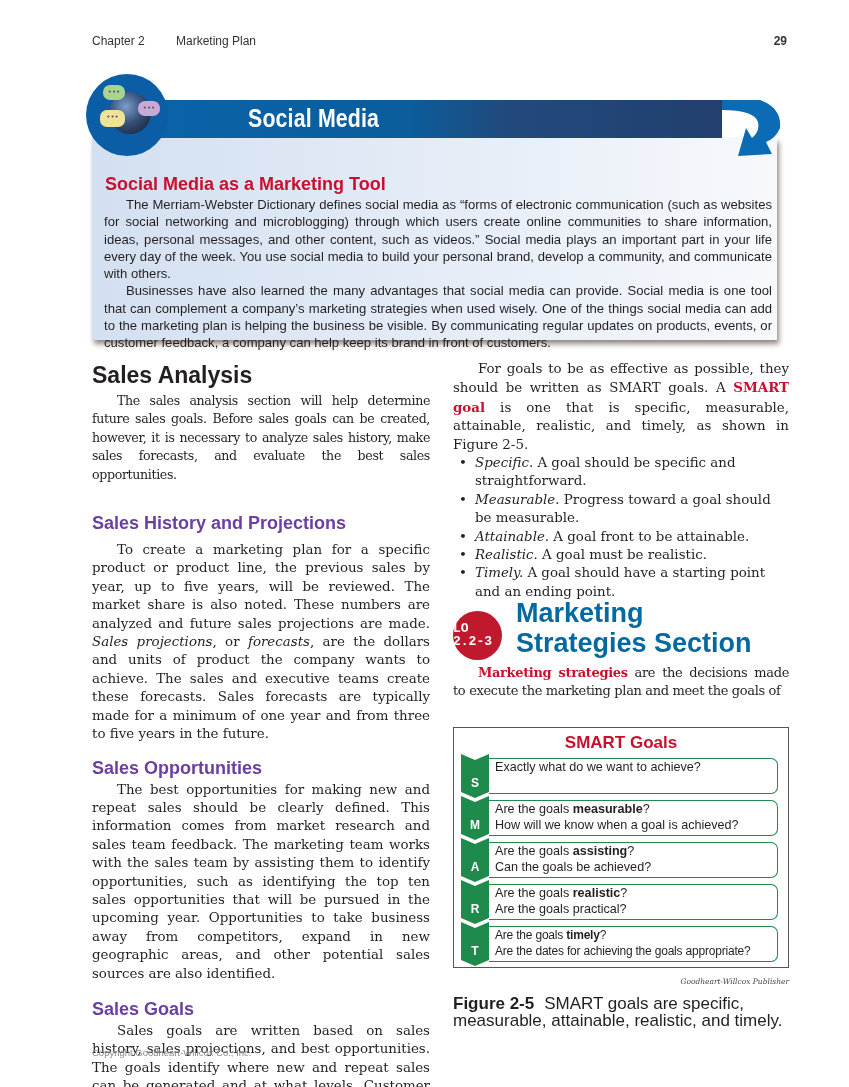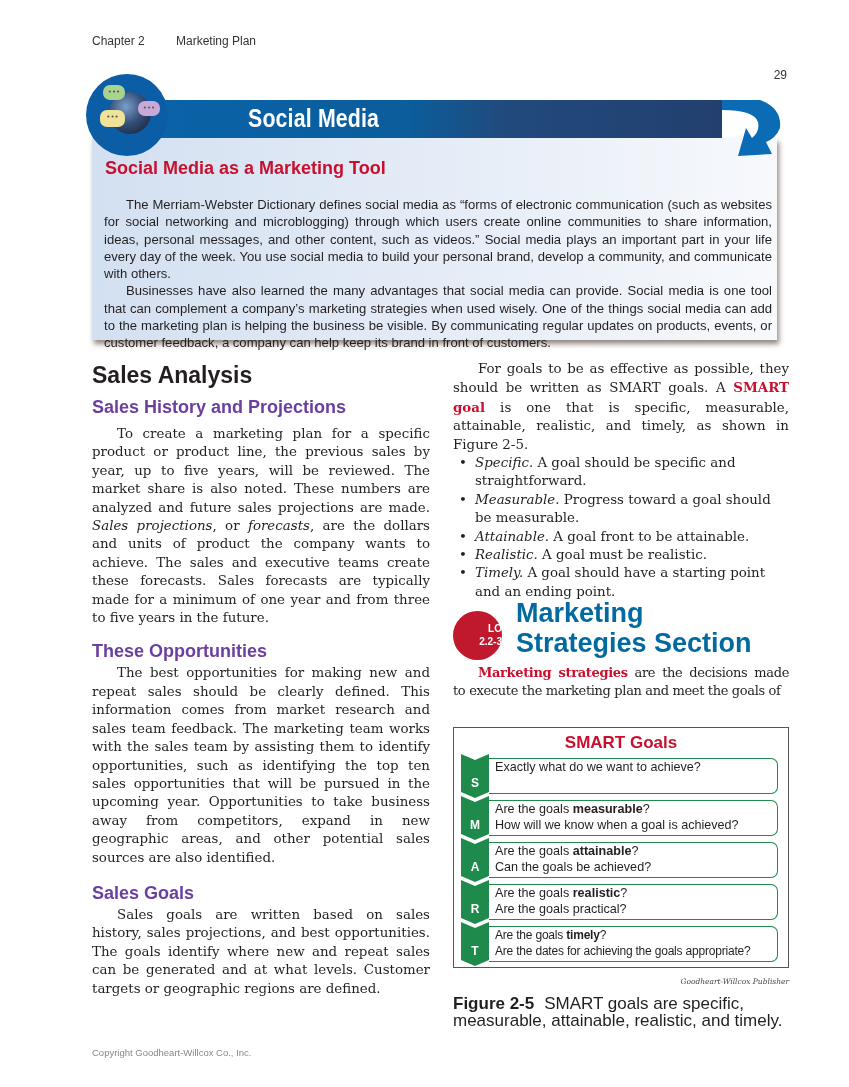--- a/index.html
+++ b/index.html
@@ -3,21 +3,21 @@
 <meta charset="utf-8">
 <style>
   * { box-sizing: border-box; margin: 0; padding: 0; }
   html, body { width: 849px; height: 1087px; background: #ffffff; overflow: hidden; }
   body { position: relative; font-family: "DejaVu Serif", serif; color: #231f20; }
 
   .running-head { position: absolute; top: 34px; left: 92px; right: 62px; height: 16px;
     font-family: "Liberation Sans", sans-serif; font-size: 12px; color: #333; }
   .running-head .chap { position: absolute; left: 0; top: 0; }
   .running-head .title { position: absolute; left: 84px; top: 0; }
-  .running-head .pageno { position: absolute; right: 0; top: 0; font-weight: normal; font-size: 12px; margin-top: 34px; }
+  .running-head .pageno { position: absolute; right: 0; top: 0; font-weight: bold; font-size: 12px; }
 
   
   .feature { position: absolute; left: 92px; top: 98px; width: 685px; height: 244px; }
   .feature-banner { position: absolute; left: 60px; top: 2px; width: 570px; height: 38px;
     background: linear-gradient(90deg, #0a63a8 0%, #0b5d9c 45%, #214a7c 62%, #223f6f 100%); }
   .feature-banner-title { position: absolute; left: 96px; top: 3px; color: #fff;
     font-family: "Liberation Sans", sans-serif; font-weight: bold; font-size: 26px;
     transform: scaleX(0.82); transform-origin: left center; letter-spacing: 0.2px; }
   .feature-body { position: absolute; left: 0; top: 40px; width: 685px; height: 202px;
     background: linear-gradient(90deg, #d3e0f1 0%, #e6edf7 55%, #f7f9fc 100%);
@@ -48,22 +48,22 @@
   .body-text.tight { font-size: 12.6px; letter-spacing: -0.35px; }
   .body-text em { font-style: italic; }
   .red-term { color: #c8102e; font-weight: bold; }
 
   ul.smart-list { list-style: none; margin-top: 0; }
   ul.smart-list li { position: relative; padding-left: 22px; font-size: 13.4px; line-height: 18.4px; }
   ul.smart-list li::before { content: "\2022"; position: absolute; left: 6px; top: 0; }
 
   .lo-head { position: absolute; left: 0; top: 238px; width: 340px; height: 70px; }
   .lo-badge { position: absolute; left: 0; top: 13px; width: 49px; height: 49px; border-radius: 50%;
-    background: #c0182c; color: #fff; font-family: Liberation Sans, sans-serif; font-weight: bold;
-    font-size: 10px; line-height: 13px; text-align: right; padding-top: 11px; }
+    background: #c0182c; color: #fff; font-family: Liberation Mono, monospace; font-weight: bold;
+    font-size: 13px; line-height: 13px; text-align: left; padding-top: 11px; }
   .lo-title { position: absolute; left: 63px; top: 0; color: #0369a1; font-family: "Liberation Sans", sans-serif;
     font-weight: bold; font-size: 27px; line-height: 30px; }
 
   
   .figure { position: absolute; left: 453px; top: 727px; width: 336px; height: 241px;
     border: 1.5px solid #555; background: #fff; }
   .figure-title { position: absolute; top: 5px; left: 0; width: 100%; text-align: center;
     color: #c8102e; font-family: "Liberation Sans", sans-serif; font-weight: bold; font-size: 17px; }
   .smart-row { position: absolute; left: 7px; width: 318px; height: 36px; }
   .smart-chev { position: absolute; left: 0; top: -4px; width: 28px; height: 44px; }
@@ -86,21 +86,21 @@
 <body>
 
 <div class="running-head">
   <span class="chap">Chapter 2</span>
   <span class="title">Marketing Plan</span>
   <span class="pageno">29</span>
 </div>
 
 <div class="feature">
   <div class="feature-body">
-    <div class="feature-heading" style="top:20px;">Social Media as a Marketing Tool</div>
+    <div class="feature-heading" style="top:36px;">Social Media as a Marketing Tool</div>
     <div class="feature-text" style="top:58px;">
       <p>The Merriam-Webster Dictionary defines social media as “forms of electronic communication (such as websites for social networking and microblogging) through which users create online communities to share information, ideas, personal messages, and other content, such as videos.” Social media plays an important part in your life every day of the week. You use social media to build your personal brand, develop a community, and communicate with others.</p>
       <p>Businesses have also learned the many advantages that social media can provide. Social media is one tool that can complement a company’s marketing strategies when used wisely. One of the things social media can add to the marketing plan is helping the business be visible. By communicating regular updates on products, events, or customer feedback, a company can help keep its brand in front of customers.</p>
     </div>
   </div>
   <div class="feature-banner">
     <div class="feature-banner-title">Social Media</div>
   </div>
   <div class="feature-icon">
     <div class="globe"></div>
@@ -109,27 +109,28 @@
     <div class="bubble yellow">•••</div>
   </div>
   <svg class="feature-arrow" viewBox="0 0 70 62">
     <path d="M2 2 L40 2 Q62 10 60 30 Q56 40 46 44 L52 56 L18 58 L26 30 L32 40 Q40 34 38 24 Q34 12 2 12 Z" fill="#0b6cb5"></path>
     <path d="M0 0 L38 0 L38 40 L0 40 Z" fill="#223f6f" opacity="0.0"></path>
   </svg>
 </div>
 
 <div class="col col-left">
   <div class="h1">Sales Analysis</div>
-
-  <div class="h2" style="margin-top:5px;">Sales History and Projections</div>
+  <p class="body-text tight" style="margin-top:2px;">The sales analysis section will help determine future sales goals. Before sales goals can be created, however, it is necessary to analyze sales history, make sales forecasts, and evaluate the best sales opportunities.</p>
+
+  <div class="h2" style="margin-top:27px;">Sales History and Projections</div>
   <p class="body-text" style="margin-top:6px;">
     <span>To create a marketing plan for a specific product or product line, the previous sales by year, up to five years, will be reviewed. The market share is also noted. These numbers are analyzed and future sales projections are made. </span><em>Sales projections</em><span>, or </span><em>forecasts</em><span>, are the dollars and units of product the company wants to achieve. The sales and executive teams create these forecasts. Sales forecasts are typically made for a minimum of one year and from three to five years in the future.</span>
   </p>
 
-  <div class="h2" style="margin-top:12px;">These Opportunities</div>
+  <div class="h2" style="margin-top:12px;">Sales Opportunities</div>
   <p class="body-text" style="margin-top:1px;">The best opportunities for making new and repeat sales should be clearly defined. This information comes from market research and sales team feedback. The marketing team works with the sales team by assisting them to identify opportunities, such as identifying the top ten sales opportunities that will be pursued in the upcoming year. Opportunities to take business away from competitors, expand in new geographic areas, and other potential sales sources are also identified.</p>
 
   <div class="h2" style="margin-top:14px;">Sales Goals</div>
   <p class="body-text" style="margin-top:1px;">Sales goals are written based on sales history, sales projections, and best opportunities. The goals identify where new and repeat sales can be generated and at what levels. Customer targets or geographic regions are defined.</p>
 </div>
 
 <div class="col col-right">
   <p class="body-text">
     <span>For goals to be as effective as possible, they should be written as SMART goals. A </span><span class="red-term">SMART goal</span><span> is one that is specific, measurable, attainable, realistic, and timely, as shown in Figure 2-5.</span>
   </p>
@@ -179,21 +180,21 @@
       <div>How will we know when a goal is achieved?</div>
     </div>
   </div>
 
   <div class="smart-row" style="top:114px;">
     <svg class="smart-chev" viewBox="0 0 28 44">
         <path d="M0 0 L14 6 L28 0 L28 38 L14 44 L0 38 Z" fill="#1e8a4c"></path>
       </svg>
     <div class="smart-letter">A</div>
     <div class="smart-box">
-      <div><span>Are the goals </span><b>attainable</b><span>?</span></div>
+      <div><span>Are the goals </span><b>assisting</b><span>?</span></div>
       <div>Can the goals be achieved?</div>
     </div>
   </div>
 
   <div class="smart-row" style="top:156px;">
     <svg class="smart-chev" viewBox="0 0 28 44">
         <path d="M0 0 L14 6 L28 0 L28 38 L14 44 L0 38 Z" fill="#1e8a4c"></path>
       </svg>
     <div class="smart-letter">R</div>
     <div class="smart-box">

